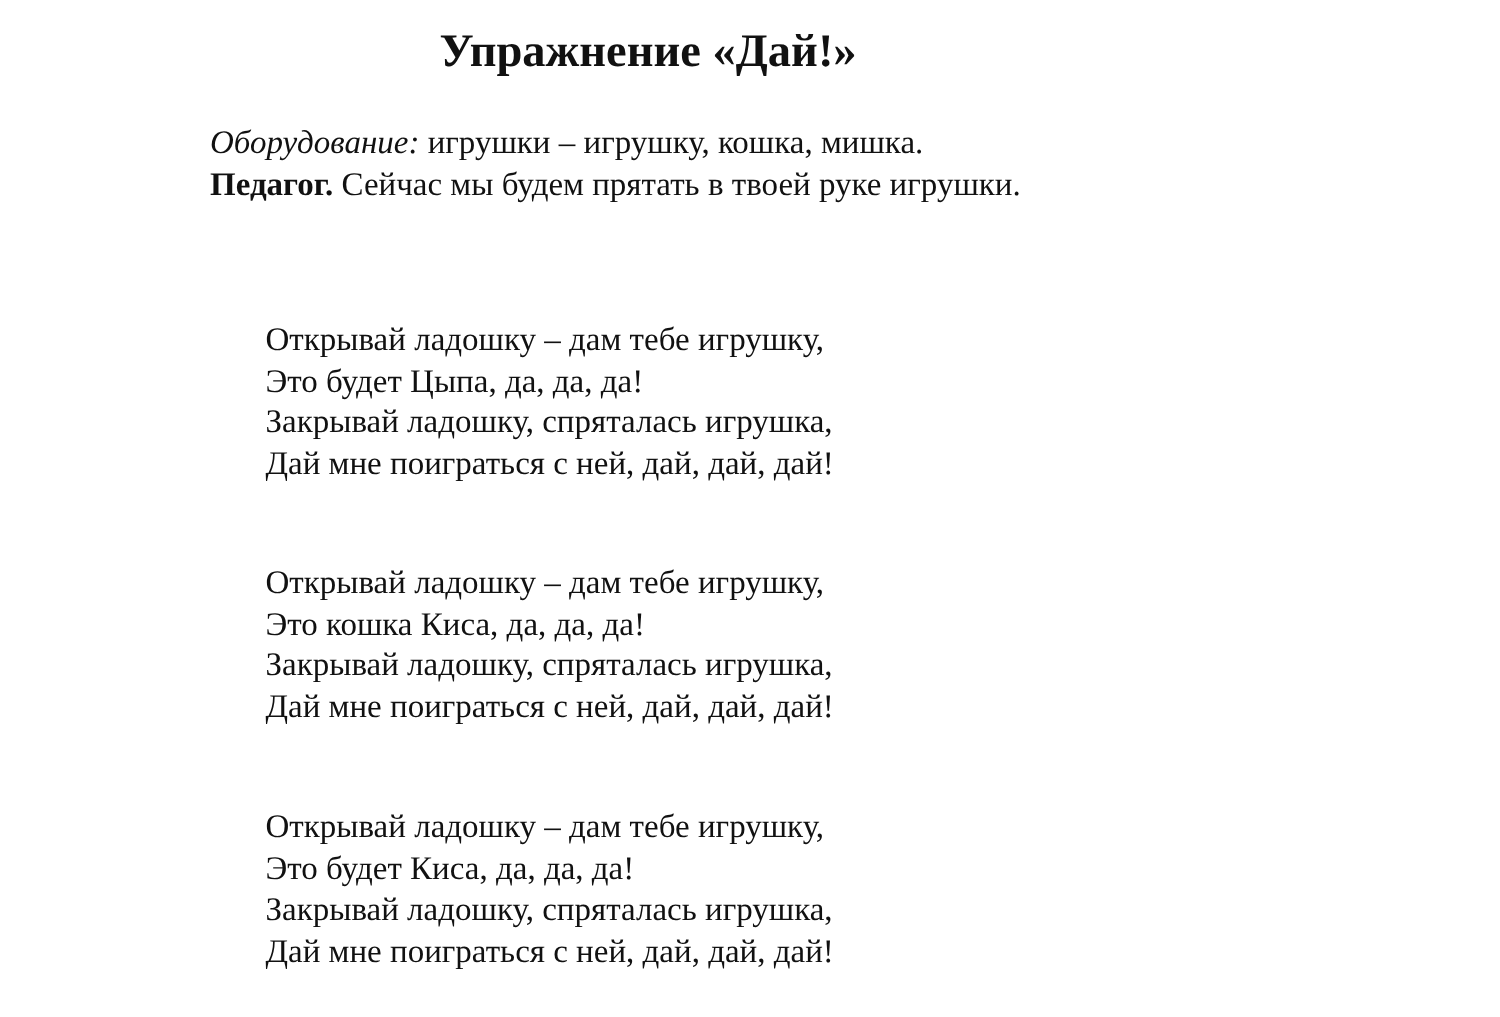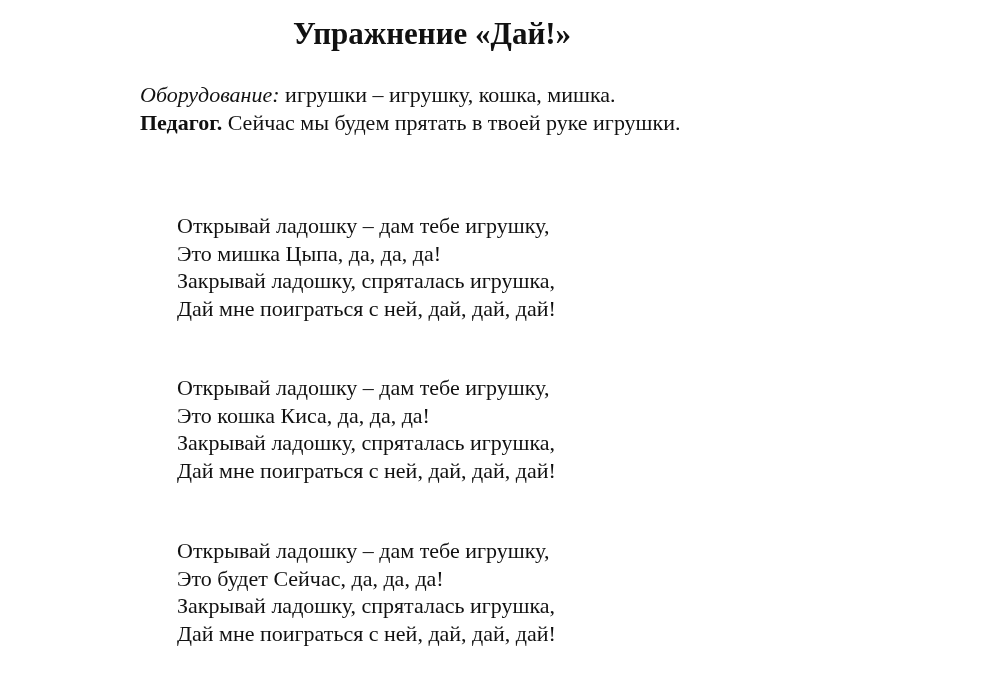--- a/index.html
+++ b/index.html
@@ -19,30 +19,30 @@
 
 <div class="title">Упражнение «Дай!»</div>
 
 <div class="intro">
   <div class="line"><i>Оборудование:</i><span> игрушки – игрушку, кошка, мишка.</span></div>
   <div class="line"><b>Педагог.</b><span> Сейчас мы будем прятать в твоей руке игрушки.</span></div>
 </div>
 
 <div class="verse" style="top:212px;">
   <div class="line">Открывай ладошку – дам тебе игрушку,</div>
-  <div class="line">Это мишка Цыпа, да, да, да!</div>
+  <div class="line">Это будет Цыпа, да, да, да!</div>
   <div class="line">Закрывай ладошку, спряталась игрушка,</div>
   <div class="line">Дай мне поиграться с ней, дай, дай, дай!</div>
 </div>
 
 <div class="verse" style="top:374px;">
   <div class="line">Открывай ладошку – дам тебе игрушку,</div>
   <div class="line">Это кошка Киса, да, да, да!</div>
   <div class="line">Закрывай ладошку, спряталась игрушка,</div>
   <div class="line">Дай мне поиграться с ней, дай, дай, дай!</div>
 </div>
 
 <div class="verse" style="top:537px;">
   <div class="line">Открывай ладошку – дам тебе игрушку,</div>
-  <div class="line">Это будет Сейчас, да, да, да!</div>
+  <div class="line">Это будет Киса, да, да, да!</div>
   <div class="line">Закрывай ладошку, спряталась игрушка,</div>
   <div class="line">Дай мне поиграться с ней, дай, дай, дай!</div>
 </div>
 
 </body></html>

